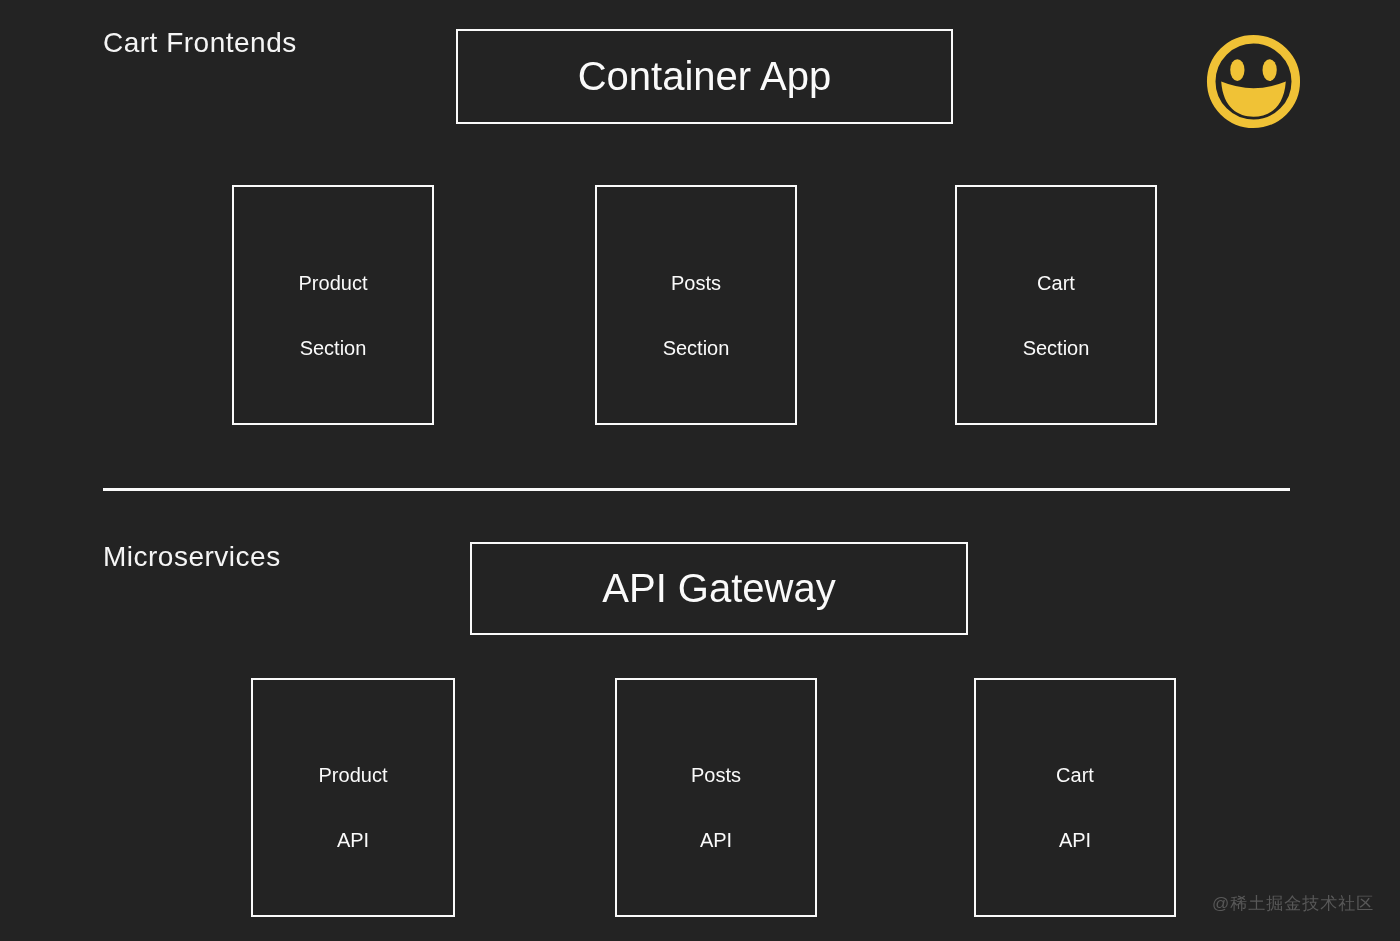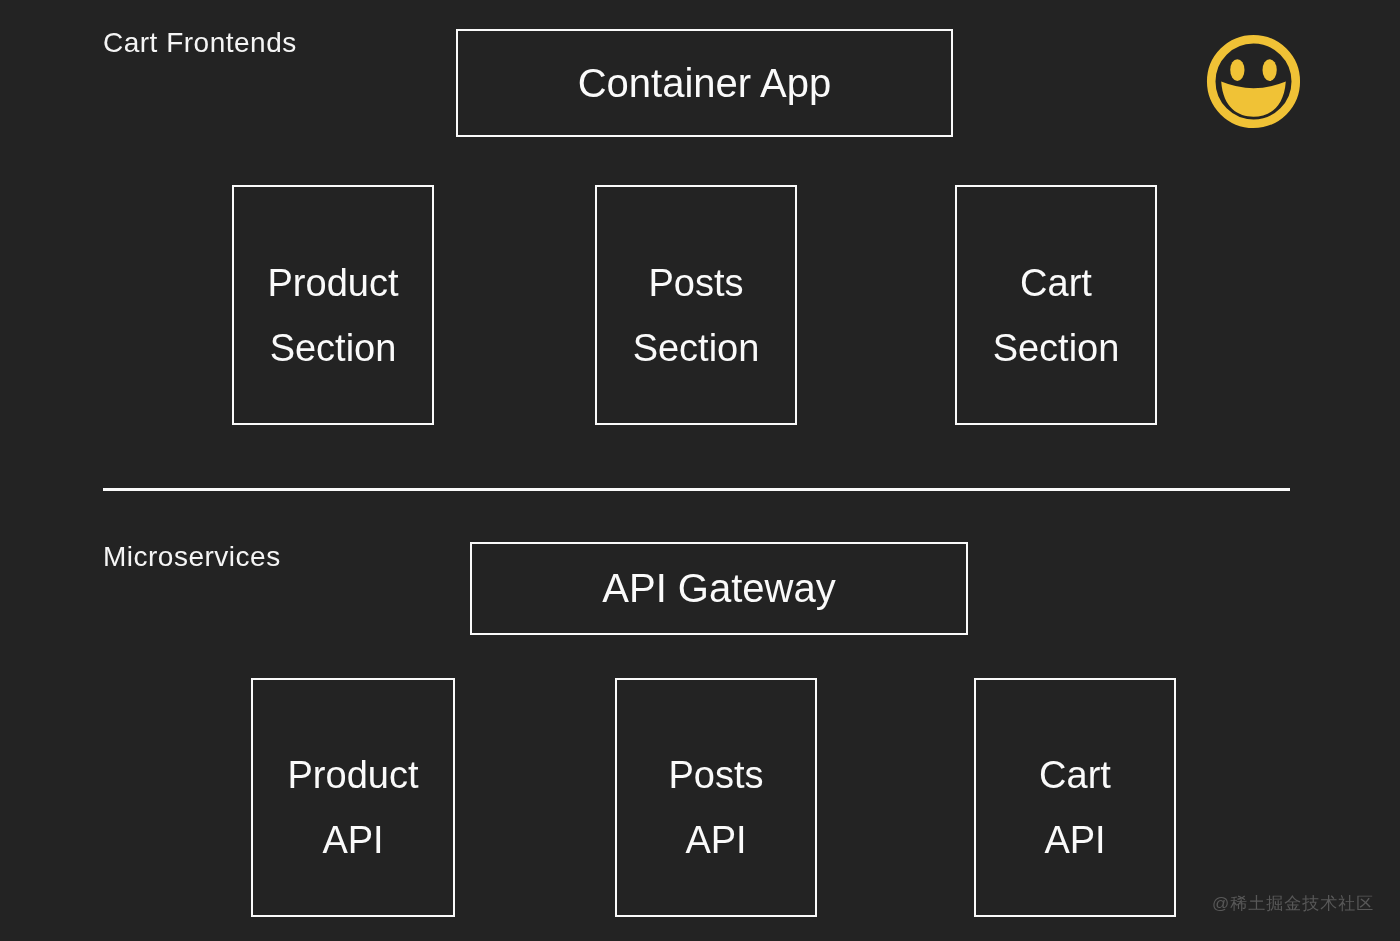--- a/index.html
+++ b/index.html
@@ -37,41 +37,41 @@
     display: flex;
     flex-direction: column;
     align-items: center;
     justify-content: center;
     gap: 33px;
     padding-top: 20px;
     box-sizing: border-box;
     background: transparent;
   }
   .small-box .line {
-    font-size: 38px;
+    font-size: 20px;
     line-height: 32px;
     color: #fafafa;
   }
   .divider {
     height: 3px;
     background: #fafafa;
   }
   .watermark {
     font-size: 17px;
     color: #585858;
     letter-spacing: 1px;
     text-align: right;
   }
 </style>
 </head>
 <body>
 
 <div class="abs layer-label" style="left:103px; top:27px;">Cart Frontends</div>
 
-<div class="abs big-box" style="left:456px; top:29px; width:497px; height:108px;">
+<div class="abs big-box" style="left:456px; top:29px; width:497px; height:95px;">
   <span>Container App</span>
 </div>
 
 <div class="abs" style="left:1206px; top:34px; width:95px; height:95px;">
   <svg viewBox="0 0 100 100" width="95" height="95" aria-hidden="true">
     <circle cx="50" cy="50" r="44.5" fill="none" stroke-width="9" stroke="#f0c236"></circle>
     <ellipse cx="33" cy="38" rx="7.5" ry="11.5" fill="#f0c236"></ellipse>
     <ellipse cx="67" cy="38" rx="7.5" ry="11.5" fill="#f0c236"></ellipse>
     <path d="M16 50 C18 78 34 87 50 87 C66 87 82 78 84 50 Q50 64 16 50 Z" fill="#f0c236"></path>
   </svg>

